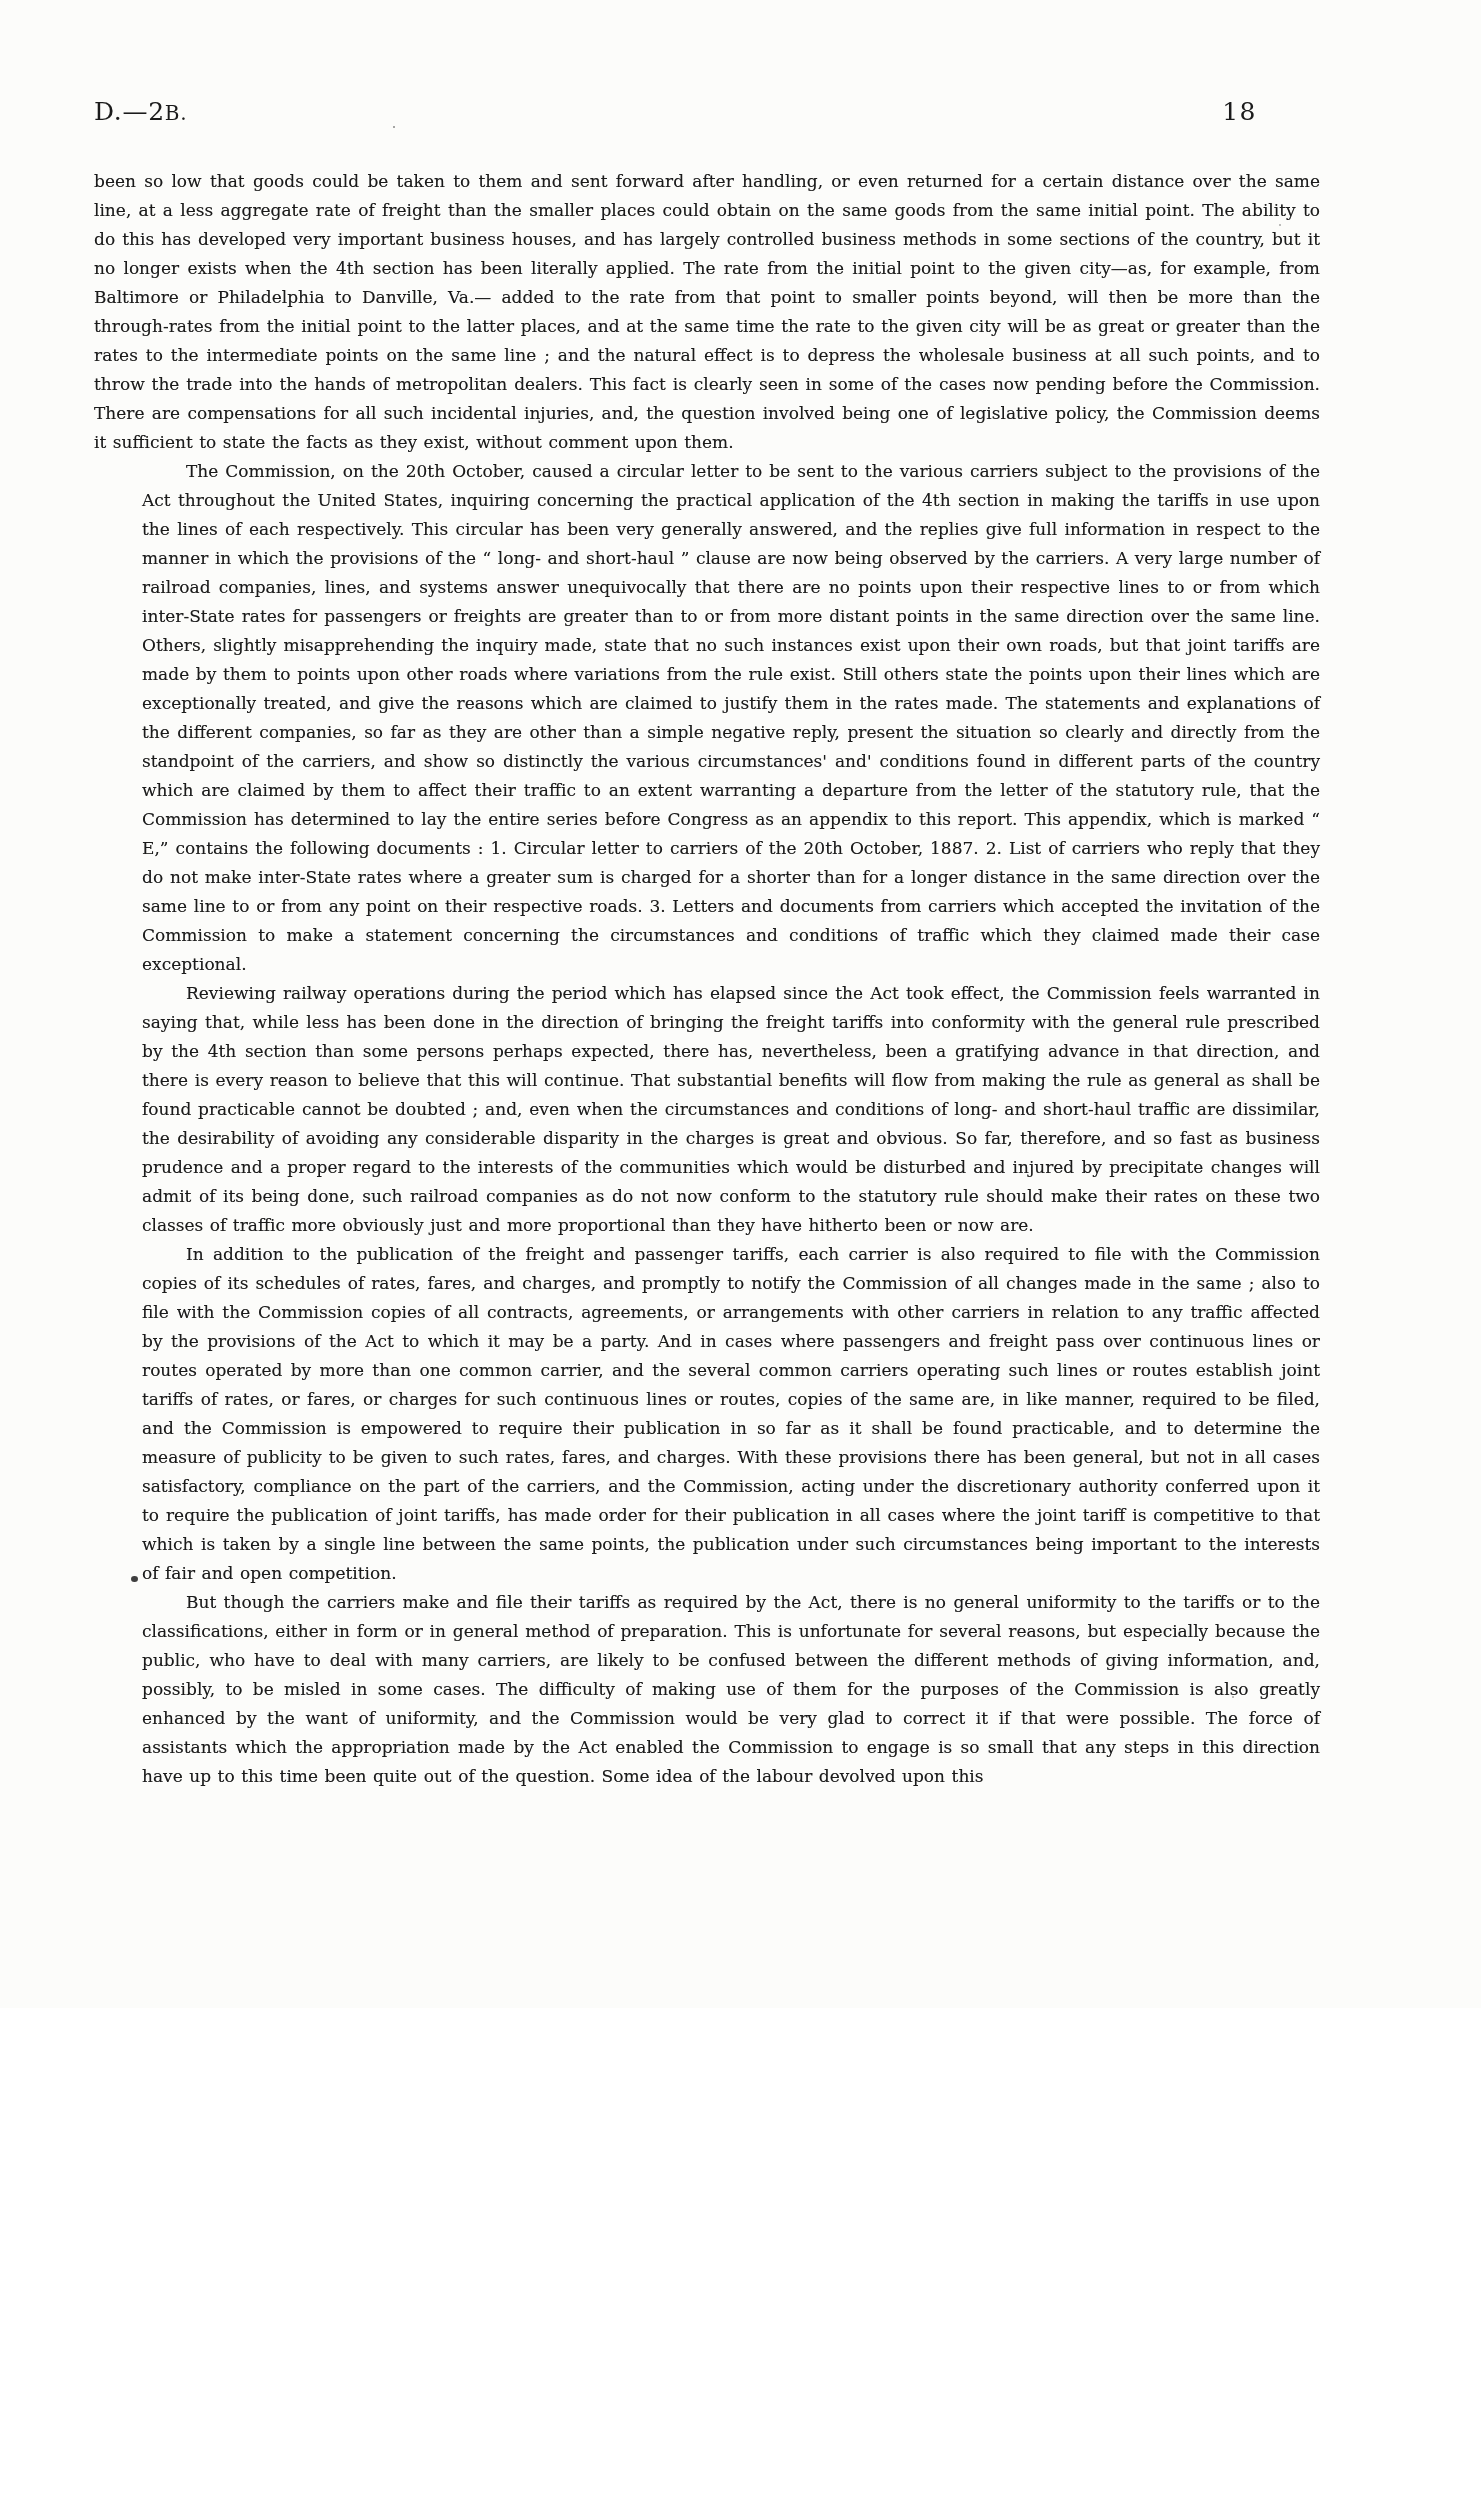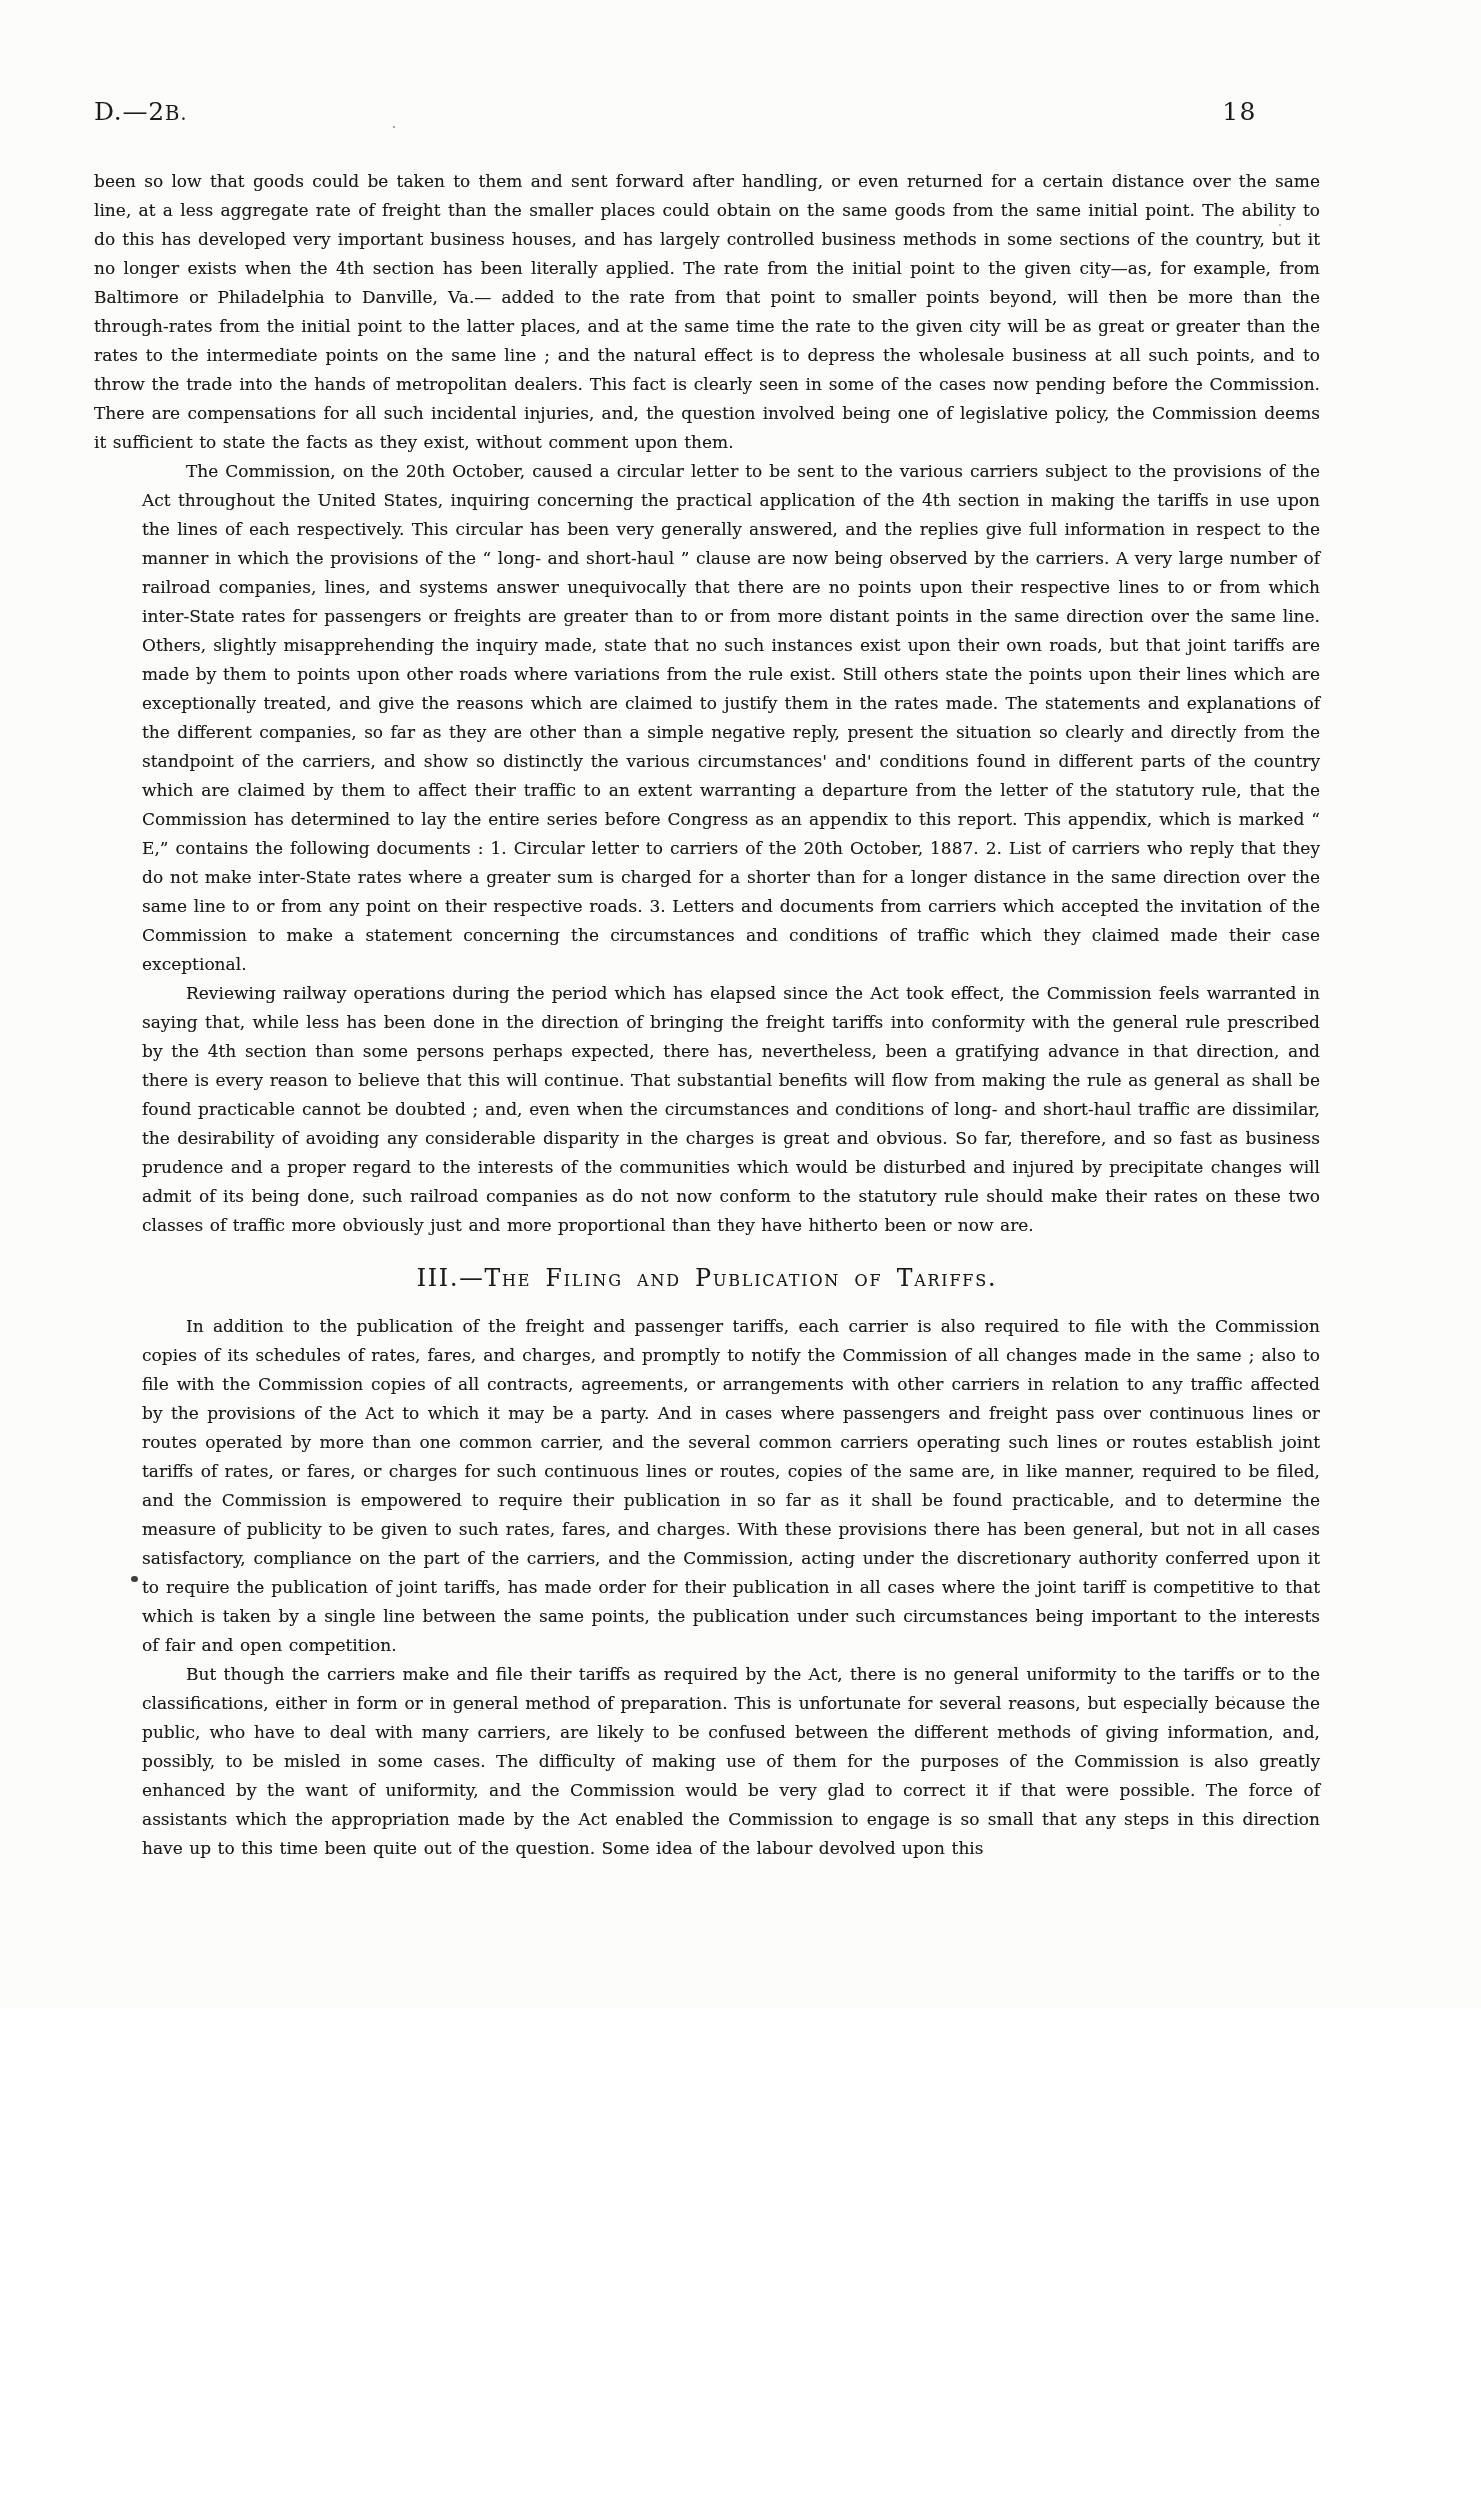--- a/index.html
+++ b/index.html
@@ -92,21 +92,20 @@
 
   <header class="page-header">
     <span class="doc-ref"><span>D.—2</span><span class="suffix">B.</span></span>
     <span class="page-number-wrap"><span class="page-number">18</span></span>
   </header>
 
   <main class="page-body">
     <p class="para">been so low that goods could be taken to them and sent forward after handling, or even returned for a certain distance over the same line, at a less aggregate rate of freight than the smaller places could obtain on the same goods from the same initial point.  The ability to do this has developed very important business houses, and has largely controlled business methods in some sections of the country, but it no longer exists when the 4th section has been literally applied.  The rate from the initial point to the given city—as, for example, from Baltimore or Philadelphia to Danville, Va.— added to the rate from that point to smaller points beyond, will then be more than the through-rates from the initial point to the latter places, and at the same time the rate to the given city will be as great or greater than the rates to the intermediate points on the same line ; and the natural effect is to depress the wholesale business at all such points, and to throw the trade into the hands of metropolitan dealers.  This fact is clearly seen in some of the cases now pending before the Commission.  There are compensations for all such incidental injuries, and, the question involved being one of legislative policy, the Commission deems it sufficient to state the facts as they exist, without comment upon them.</p>
     <p class="para indent">The Commission, on the 20th October, caused a circular letter to be sent to the various carriers subject to the provisions of the Act throughout the United States, inquiring concerning the practical application of the 4th section in making the tariffs in use upon the lines of each respectively.  This circular has been very generally answered, and the replies give full information in respect to the manner in which the provisions of the “ long- and short-haul ” clause are now being observed by the carriers.  A very large number of railroad companies, lines, and systems answer unequivocally that there are no points upon their respective lines to or from which inter-State rates for passengers or freights are greater than to or from more distant points in the same direction over the same line.  Others, slightly misapprehending the inquiry made, state that no such instances exist upon their own roads, but that joint tariffs are made by them to points upon other roads where variations from the rule exist.  Still others state the points upon their lines which are exceptionally treated, and give the reasons which are claimed to justify them in the rates made.  The statements and explanations of the different companies, so far as they are other than a simple negative reply, present the situation so clearly and directly from the standpoint of the carriers, and show so distinctly the various circumstances' and' conditions found in different parts of the country which are claimed by them to affect their traffic to an extent warranting a departure from the letter of the statutory rule, that the Commission has determined to lay the entire series before Congress as an appendix to this report.  This appendix, which is marked “ E,” contains the following documents : 1. Circular letter to carriers of the 20th October, 1887.  2. List of carriers who reply that they do not make inter-State rates where a greater sum is charged for a shorter than for a longer distance in the same direction over the same line to or from any point on their respective roads.  3. Letters and documents from carriers which accepted the invitation of the Commission to make a statement concerning the circumstances and conditions of traffic which they claimed made their case exceptional.</p>
     <p class="para indent">Reviewing railway operations during the period which has elapsed since the Act took effect, the Commission feels warranted in saying that, while less has been done in the direction of bringing the freight tariffs into conformity with the general rule prescribed by the 4th section than some persons perhaps expected, there has, nevertheless, been a gratifying advance in that direction, and there is every reason to believe that this will continue.  That substantial benefits will flow from making the rule as general as shall be found practicable cannot be doubted ; and, even when the circumstances and conditions of long- and short-haul traffic are dissimilar, the desirability of avoiding any considerable disparity in the charges is great and obvious.  So far, therefore, and so fast as business prudence and a proper regard to the interests of the communities which would be disturbed and injured by precipitate changes will admit of its being done, such railroad companies as do not now conform to the statutory rule should make their rates on these two classes of traffic more obviously just and more proportional than they have hitherto been or now are.</p>
-    <h2 class="section-heading">III.—The Filing and Publication of Tariffs.</h2>
     <p class="para indent">In addition to the publication of the freight and passenger tariffs, each carrier is also required to file with the Commission copies of its schedules of rates, fares, and charges, and promptly to notify the Commission of all changes made in the same ; also to file with the Commission copies of all contracts, agreements, or arrangements with other carriers in relation to any traffic affected by the provisions of the Act to which it may be a party.  And in cases where passengers and freight pass over continuous lines or routes operated by more than one common carrier, and the several common carriers operating such lines or routes establish joint tariffs of rates, or fares, or charges for such continuous lines or routes, copies of the same are, in like manner, required to be filed, and the Commission is empowered to require their publication in so far as it shall be found practicable, and to determine the measure of publicity to be given to such rates, fares, and charges.  With these provisions there has been general, but not in all cases satisfactory, compliance on the part of the carriers, and the Commission, acting under the discretionary authority conferred upon it to require the publication of joint tariffs, has made order for their publication in all cases where the joint tariff is competitive to that which is taken by a single line between the same points, the publication under such circumstances being important to the interests of fair and open competition.</p>
     <p class="para indent">But though the carriers make and file their tariffs as required by the Act, there is no general uniformity to the tariffs or to the classifications, either in form or in general method of preparation.  This is unfortunate for several reasons, but especially because the public, who have to deal with many carriers, are likely to be confused between the different methods of giving information, and, possibly, to be misled in some cases.  The difficulty of making use of them for the purposes of the Commission is also greatly enhanced by the want of uniformity, and the Commission would be very glad to correct it if that were possible.  The force of assistants which the appropriation made by the Act enabled the Commission to engage is so small that any steps in this direction have up to this time been quite out of the question.  Some idea of the labour devolved upon this</p>
   </main>
 
   <div class="speckle s1"></div>
   <div class="speckle s2"></div>
   <div class="speckle s3"></div>
   <div class="speckle s4"></div>
   <div class="speckle s5"></div>
 

